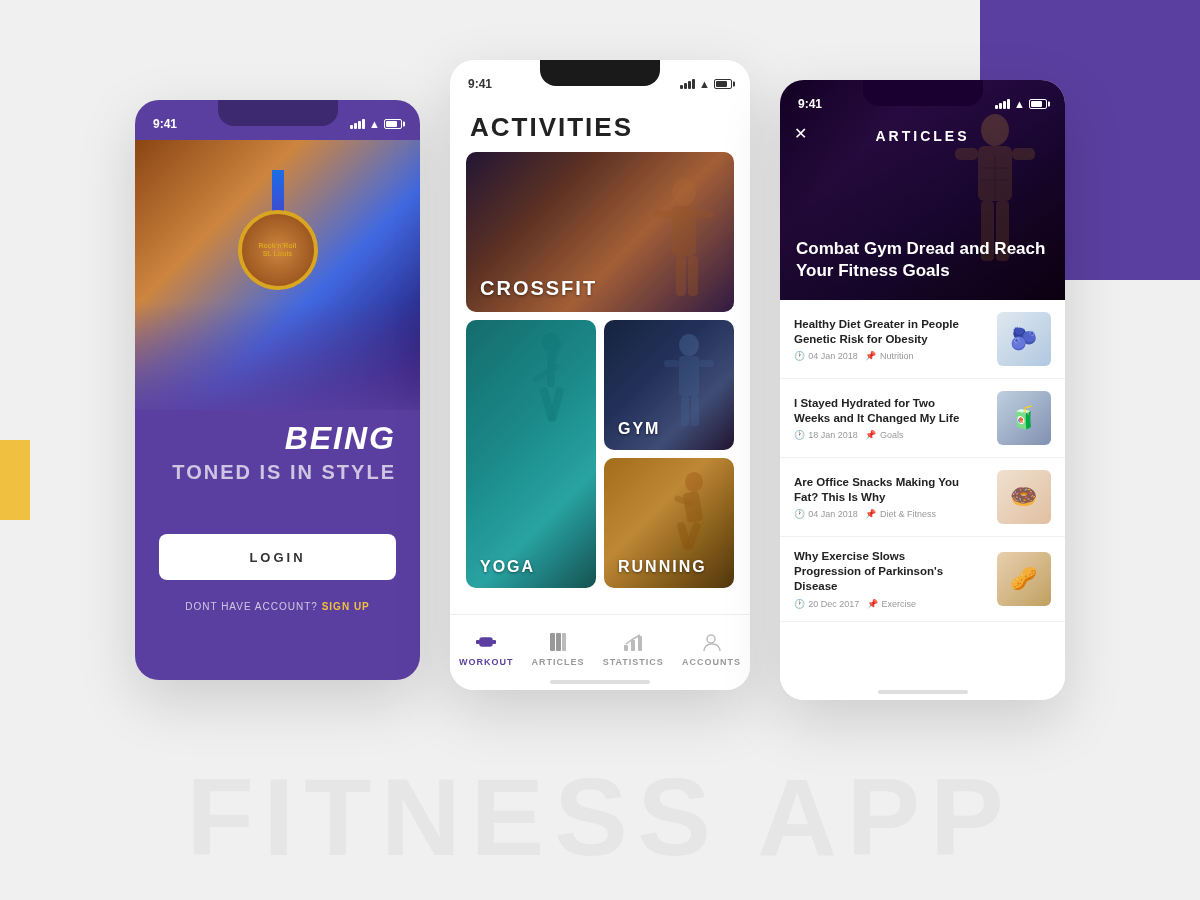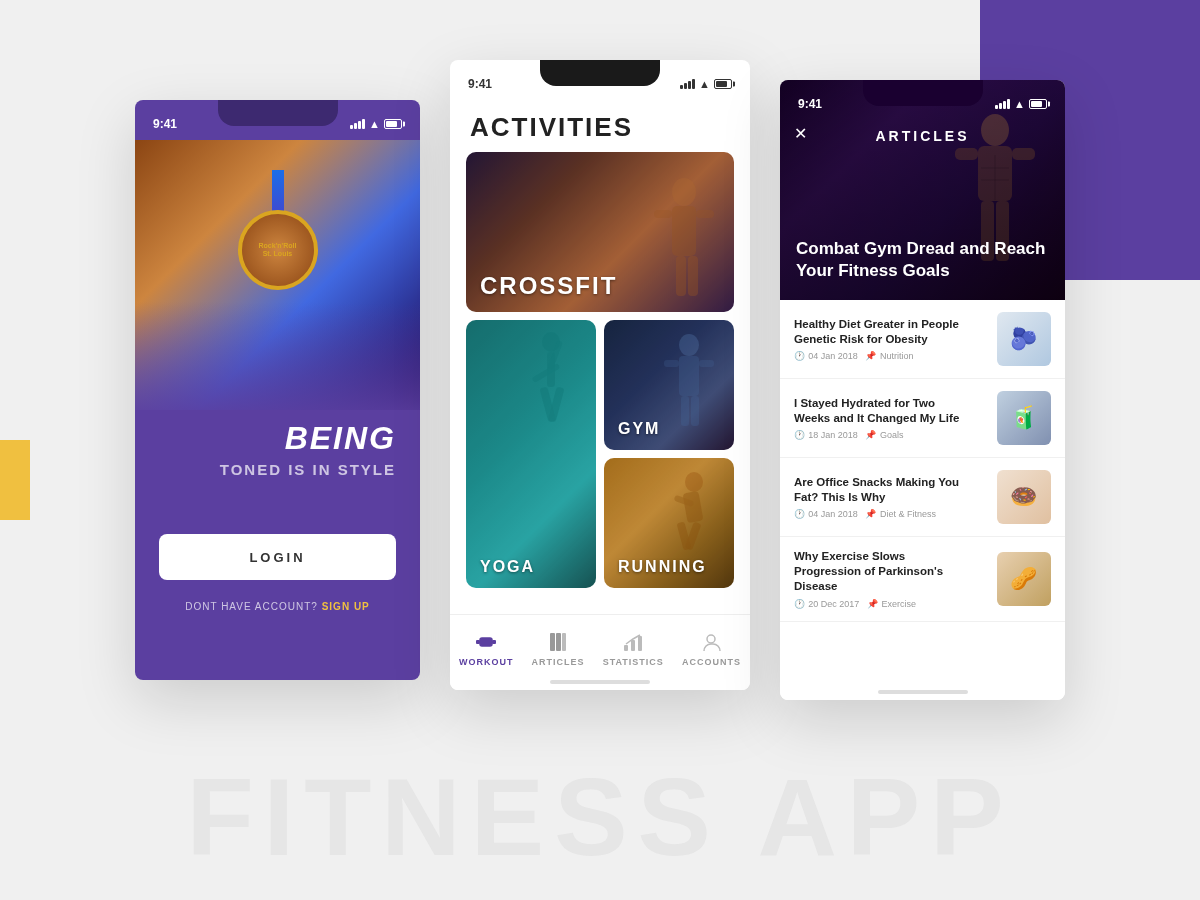--- a/index.html
+++ b/index.html
@@ -64,21 +64,21 @@
       display: flex;
       justify-content: center;
       align-items: flex-start;
       gap: 30px;
       z-index: 2;
     }
 
     
     .phone {
       background: white;
-      border-radius: 8px;
+      border-radius: 24px;
       box-shadow: 0 20px 60px rgba(0,0,0,0.15);
       position: relative;
       overflow: hidden;
     }
 
     
     .phone-notch {
       position: absolute;
       top: 0;
       left: 50%;
@@ -180,21 +180,21 @@
     }
     .phone1-tagline .being {
       font-size: 32px;
       font-weight: 900;
       color: white;
       letter-spacing: 2px;
       text-transform: uppercase;
       font-style: italic;
     }
     .phone1-tagline .toned {
-      font-size: 15px;
+      font-size: 20px;
       font-weight: 700;
       color: rgba(255,255,255,0.7);
       letter-spacing: 2px;
       text-transform: uppercase;
       margin-top: 4px;
     }
 
     .phone1-login-btn {
       position: absolute;
       bottom: 100px;
@@ -302,21 +302,21 @@
       position: absolute;
       bottom: 12px;
       left: 14px;
       font-size: 16px;
       font-weight: 900;
       color: white;
       letter-spacing: 2px;
       text-transform: uppercase;
       text-shadow: 0 1px 3px rgba(0,0,0,0.5);
     }
-    .activity-card.crossfit .activity-label { font-size: 24px; }
+    .activity-card.crossfit .activity-label { font-size: 20px; }
 
     
     .figure-crossfit {
       position: absolute;
       right: 20px;
       top: 20px;
       width: 100px;
       height: 130px;
       opacity: 0.6;
     }

